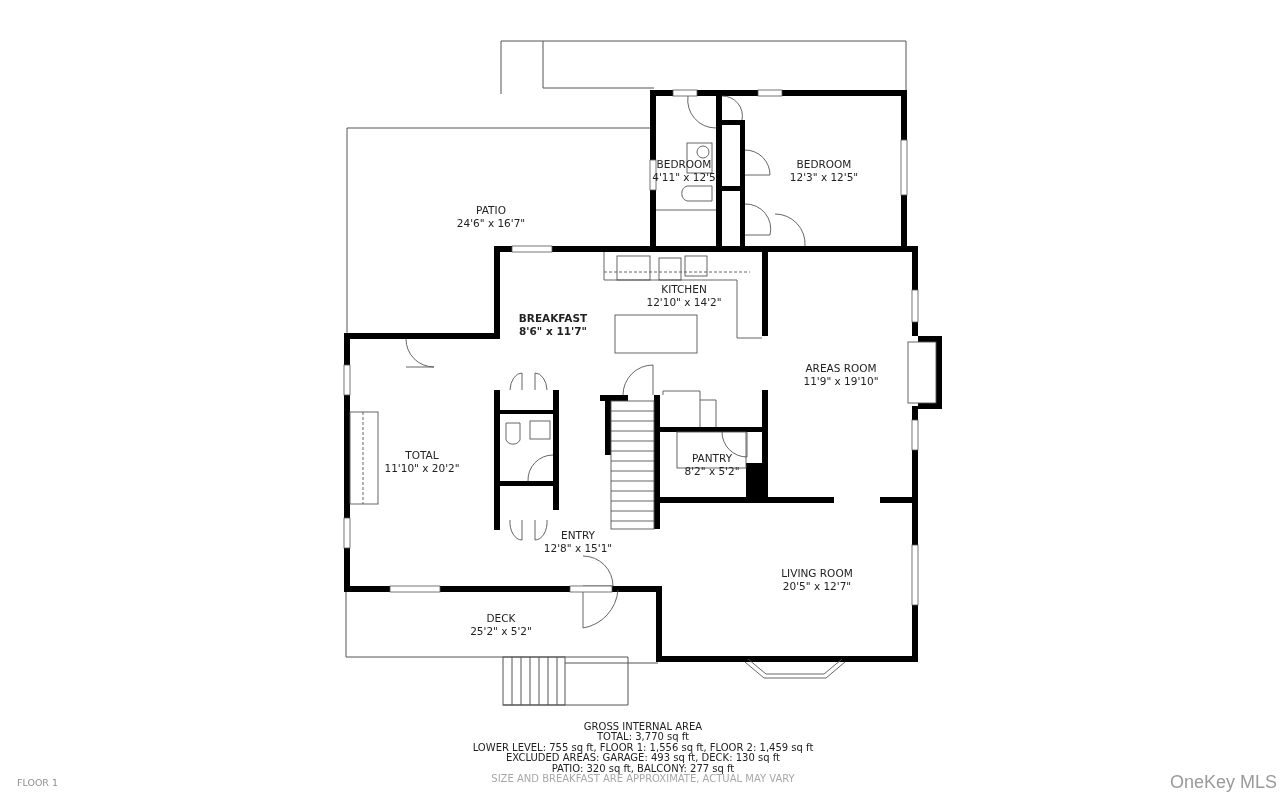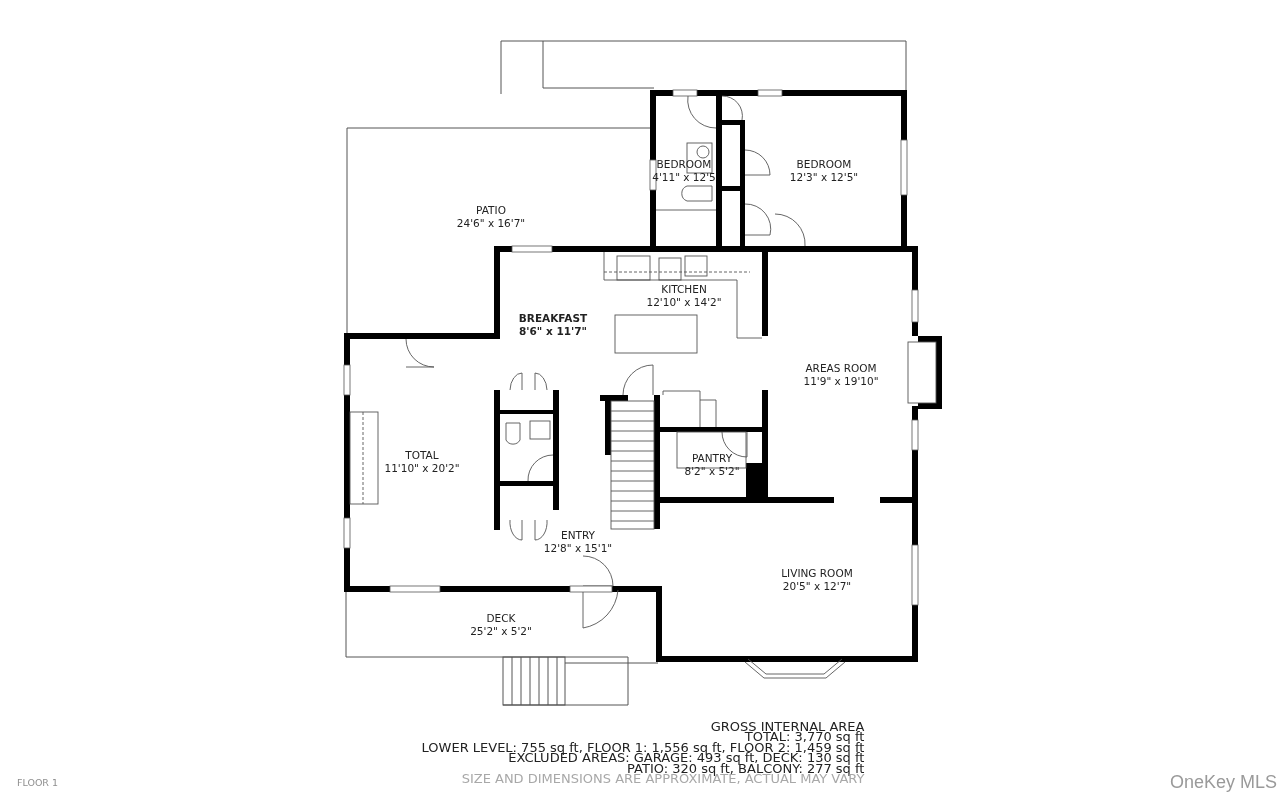--- a/index.html
+++ b/index.html
@@ -1,19 +1,19 @@
 <!DOCTYPE html>
 <html><head>
 <meta charset="utf-8">
 <style>
   html, body { margin: 0; padding: 0; background: #ffffff; }
   body { width: 1287px; height: 804px; position: relative; overflow: hidden; font-family: "DejaVu Sans", sans-serif; }
   #plan { position: absolute; left: 0; top: 0; width: 1287px; height: 804px; }
   .room-label { position: absolute; text-align: center; font-size: 10.5px; line-height: 13px; color: #222; transform: translateX(-50%); white-space: nowrap; }
-  .summary { position: absolute; left: 643px; top: 722px; transform: translateX(-50%); text-align: right; font-size: 13px; line-height: 10.4px; color: #222; white-space: nowrap; }
+  .summary { position: absolute; left: 643px; top: 722px; transform: translateX(-50%); text-align: center; font-size: 10px; line-height: 10.4px; color: #222; white-space: nowrap; }
   .summary .disclaimer { color: #a8a8a8; }
   .floor-label { position: absolute; left: 17px; top: 777px; font-size: 9.5px; color: #8f8f8f; font-family: "DejaVu Sans", sans-serif; }
   .brand { position: absolute; right: 10px; top: 772px; font-size: 18px; color: #9a9a9a; font-family: "Liberation Sans", sans-serif; }
 </style>
 </head>
 <body>
 
 <svg id="plan" viewBox="0 0 1287 804" xmlns="http://www.w3.org/2000/svg">
 
   <g fill="none" stroke="#555" stroke-width="1">
@@ -205,17 +205,17 @@
   <div>DECK</div>
   <div>25'2" x 5'2"</div>
 </div>
 
 <div class="summary">
   <div>GROSS INTERNAL AREA</div>
   <div>TOTAL: 3,770 sq ft</div>
   <div>LOWER LEVEL: 755 sq ft, FLOOR 1: 1,556 sq ft, FLOOR 2: 1,459 sq ft</div>
   <div>EXCLUDED AREAS: GARAGE: 493 sq ft, DECK: 130 sq ft</div>
   <div>PATIO: 320 sq ft, BALCONY: 277 sq ft</div>
-  <div class="disclaimer">SIZE AND DIMENSIONS ARE APPROXIMATE, ACTUAL MAY VARY</div>
+  <div class="disclaimer">SIZE AND BREAKFAST ARE APPROXIMATE, ACTUAL MAY VARY</div>
 </div>
 
 <div class="floor-label">FLOOR 1</div>
 <div class="brand">OneKey MLS</div>
 
 </body></html>

